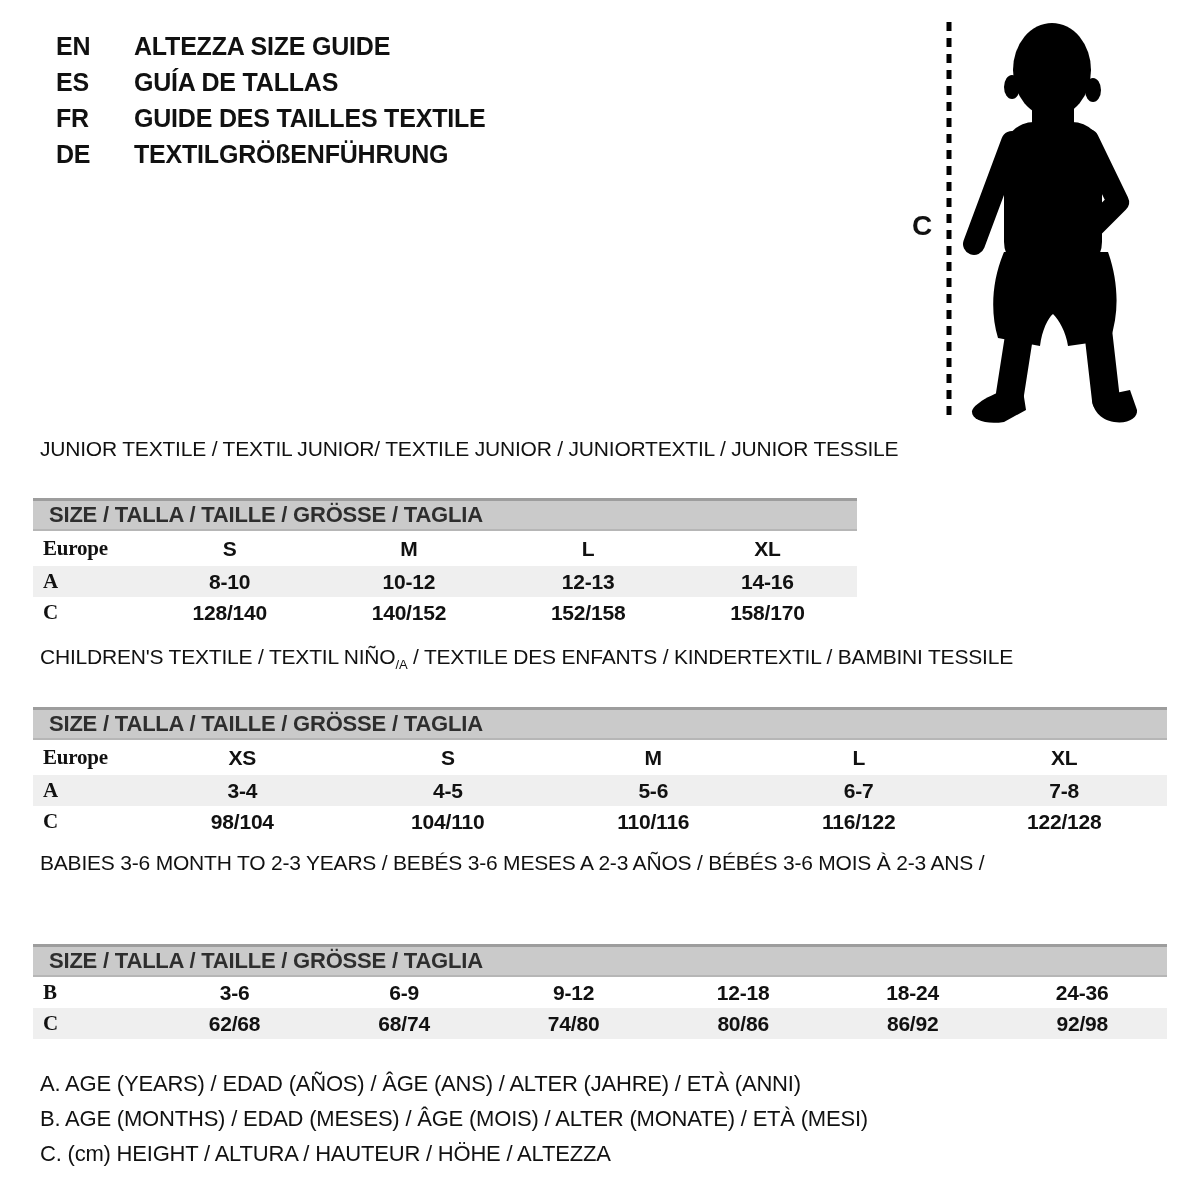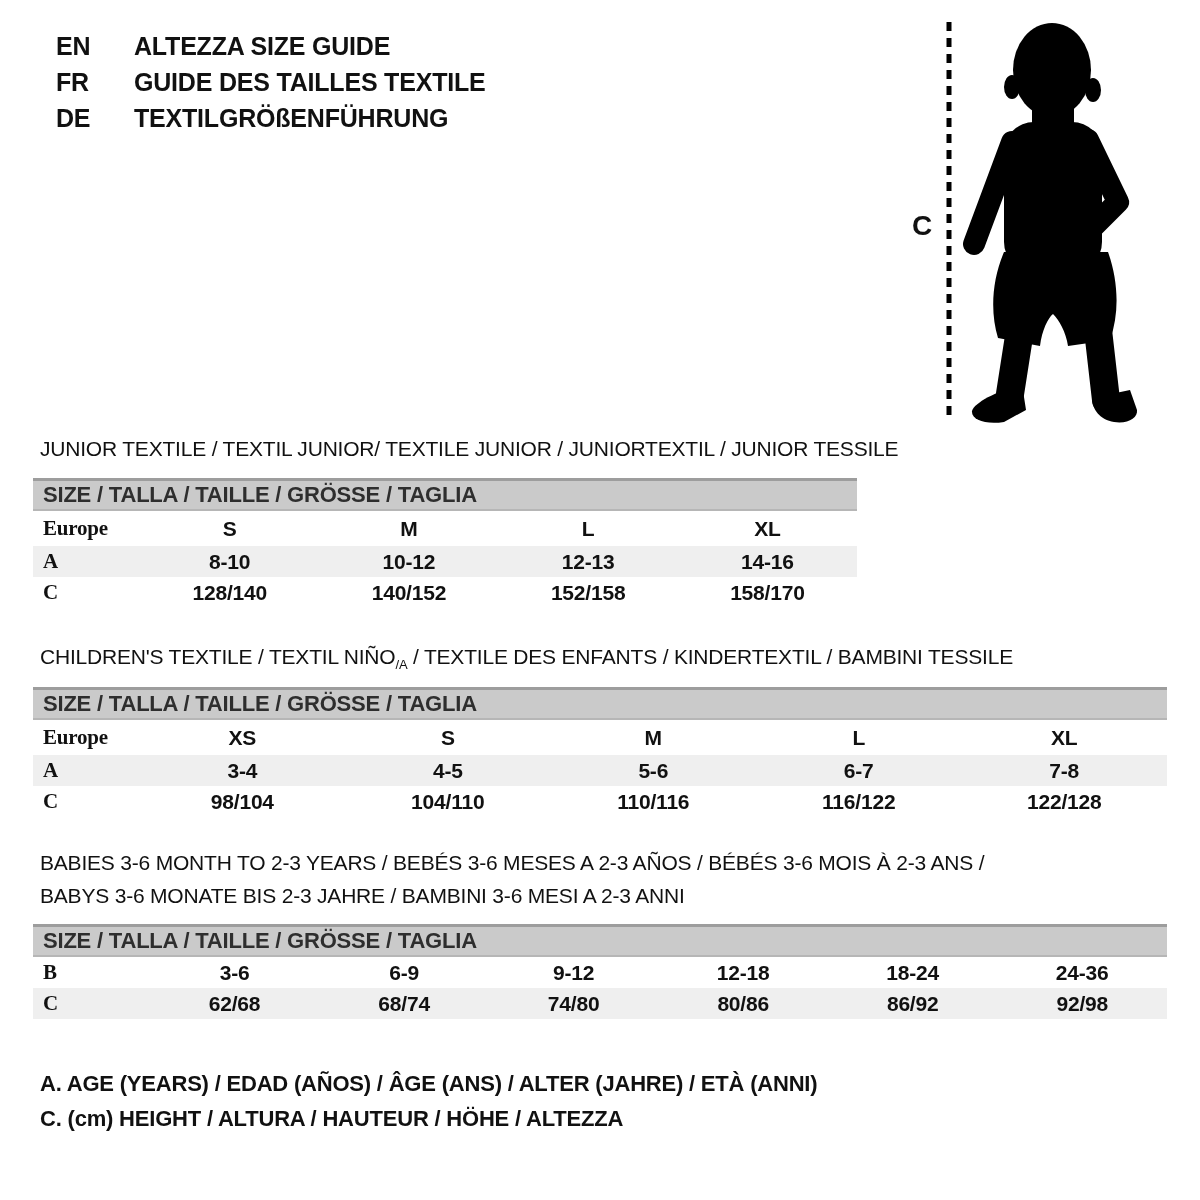--- a/index.html
+++ b/index.html
@@ -51,52 +51,57 @@
   .tbl-children{top:687px;width:1134px;}
   .tbl-babies{top:924px;width:1134px;}
 
   .size-bar{
     height:33px;
     background:var(--bar-gray);
     border-top:3px solid var(--bar-top);
     border-bottom:2px solid var(--bar-bottom);
     font-size:22px;font-weight:bold;color:#2e2e2e;
     line-height:28px;
-    padding-left:10px;
+    padding-left:16px;
     white-space:nowrap;
+    margin-top:20px;
   }
   table.size-table{
     width:100%;
     border-collapse:collapse;
     table-layout:fixed;
     font-size:21px;font-weight:bold;
   }
   table.size-table tr{height:31px;}
   table.size-table tr.hdr{height:35px;}
   table.size-table td{text-align:center;vertical-align:middle;}
   table.size-table td:first-child{text-align:left;padding-left:10px;font-family:Liberation Serif, serif;}
   tr.shade{background:var(--row-shade);}
 
   col.first-j{width:13%;}   col.rest-j{width:21.75%;}
   col.first-c{width:9.4%;}  col.rest-c{width:18.12%;}
   col.first-b{width:10.3%;} col.rest-b{width:14.95%;}
 
   
   .legend{position:absolute;left:40px;top:1066px;}
-  .legend-line{font-size:22px;font-weight:bold;line-height:35px;white-space:nowrap;}
+  .legend-line{font-size:22px;font-weight:normal;line-height:35px;white-space:nowrap;}
 </style>
 </head>
 <body>
 
 <div class="page">
 
   <div class="lang-block">
     <div class="lang-row">
       <span class="lang-code">EN</span>
       <span class="lang-label">ALTEZZA SIZE GUIDE</span>
+    </div>
+    <div class="lang-row">
+      <span class="lang-code">ES</span>
+      <span class="lang-label">GUÍA DE TALLAS</span>
     </div>
     <div class="lang-row">
       <span class="lang-code">FR</span>
       <span class="lang-label">GUIDE DES TAILLES TEXTILE</span>
     </div>
     <div class="lang-row">
       <span class="lang-code">DE</span>
       <span class="lang-label">TEXTILGRÖßENFÜHRUNG</span>
     </div>
   </div>
@@ -197,21 +202,20 @@
         <td>110/116</td>
         <td>116/122</td>
         <td>122/128</td>
       </tr>
     </tbody>
       </table>
   </div>
 
   <h2 class="section-title title-babies">
     <span style="display:block">BABIES 3-6 MONTH TO 2-3 YEARS / BEBÉS 3-6 MESES A 2-3 AÑOS / BÉBÉS 3-6 MOIS À 2-3 ANS /</span>
-    <span style="display:block">BABYS 3-6 MONATE BIS 2-3 JAHRE / BAMBINI 3-6 MESI A 2-3 ANNI</span>
   </h2>
   <div class="tbl-wrap tbl-babies">
     <div class="size-bar">SIZE / TALLA / TAILLE / GRÖSSE / TAGLIA</div>
     <table class="size-table">
       <colgroup>
         <col class="first-b">
           <col class="rest-b">
           <col class="rest-b">
           <col class="rest-b">
           <col class="rest-b">
@@ -236,16 +240,17 @@
         <td>80/86</td>
         <td>86/92</td>
         <td>92/98</td>
       </tr>
     </tbody>
       </table>
   </div>
 
   <div class="legend">
     <div class="legend-line">A. AGE (YEARS) / EDAD (AÑOS) / ÂGE (ANS) / ALTER (JAHRE) / ETÀ (ANNI)</div>
+    <div class="legend-line">B. AGE (MONTHS) / EDAD (MESES) / ÂGE (MOIS) / ALTER (MONATE) / ETÀ (MESI)</div>
     <div class="legend-line">C. (cm) HEIGHT / ALTURA / HAUTEUR / HÖHE / ALTEZZA</div>
   </div>
 
 </div>
 
 </body></html>

